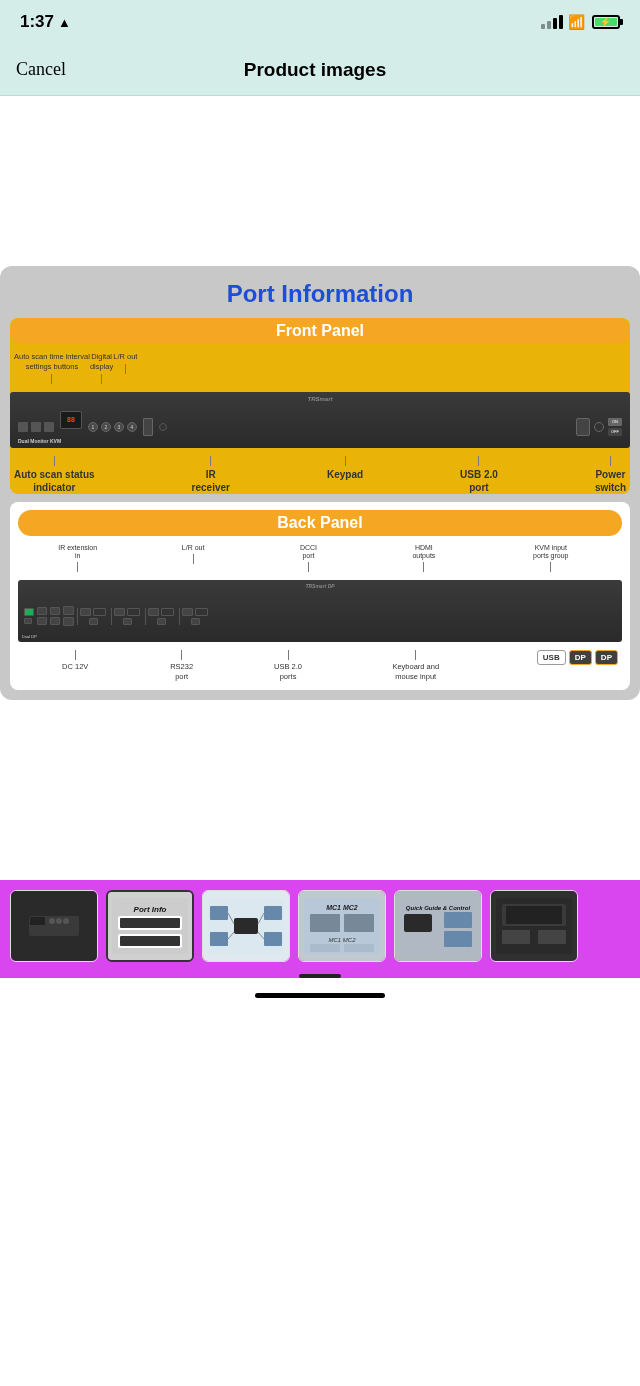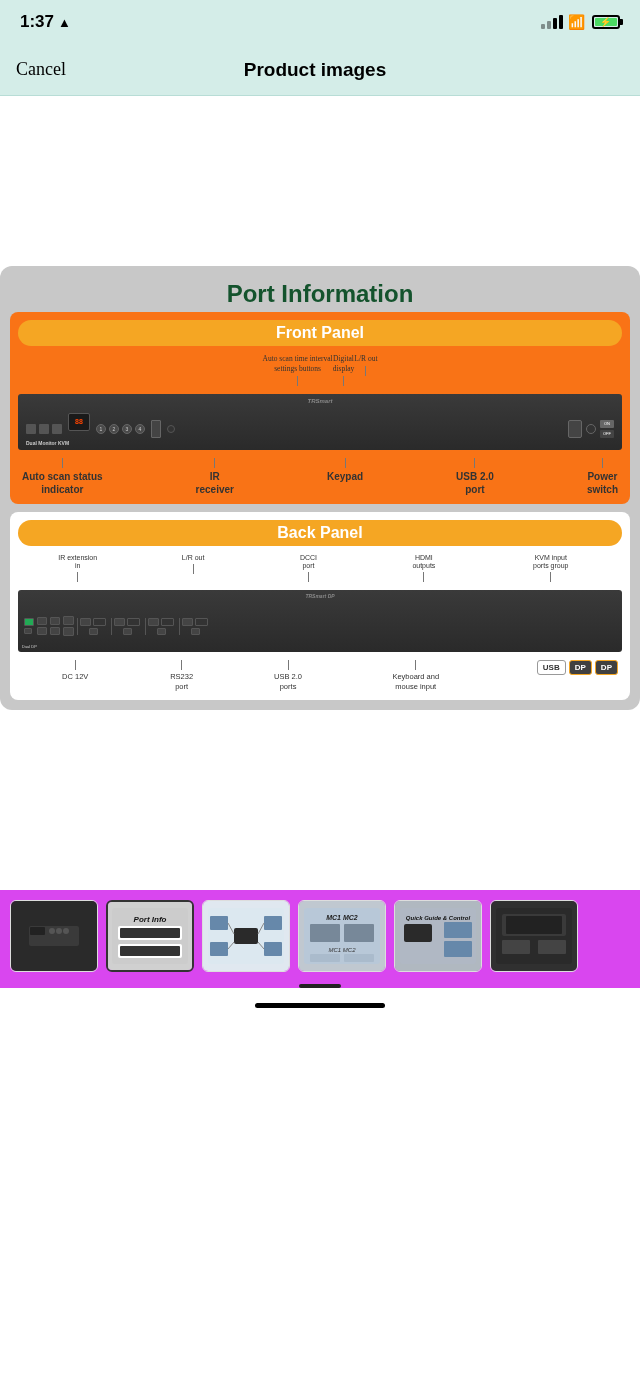--- a/index.html
+++ b/index.html
@@ -170,28 +170,27 @@
     
     .product-main-image {
       background: #c8c8c8;
       border-radius: 12px;
       padding: 14px 10px 10px;
     }
     .pi-title {
       font-size: 24px;
       font-weight: 900;
       text-align: center;
-      color: #14532d;
-      margin-bottom: 4px;
+      color: #1d4ed8;
+      margin-bottom: 10px;
     }
 
     .front-section {
-      background: #f97316;
+      background: #eab308;
       border-radius: 8px;
-      padding: 8px;
       margin-bottom: 8px;
     }
     .back-section {
       background: #fff;
       border-radius: 8px;
       padding: 8px;
     }
 
     .orange-pill {
       background: #f5a623;
@@ -317,23 +316,22 @@
       display: flex;
       align-items: center;
       justify-content: center;
       font-size: 4px;
       color: #fff;
     }
 
     
     .ann-top {
       display: flex;
-      justify-content: center;
+      justify-content: flex-start;
       padding: 0 4px 2px;
-      font-family: Liberation Serif, serif;
     }
     .ann-top-item {
       text-align: center;
       font-size: 7.5px;
       color: #333;
       line-height: 1.3;
     }
     .ann-top-item .aline {
       width: 1px;
       height: 10px;

